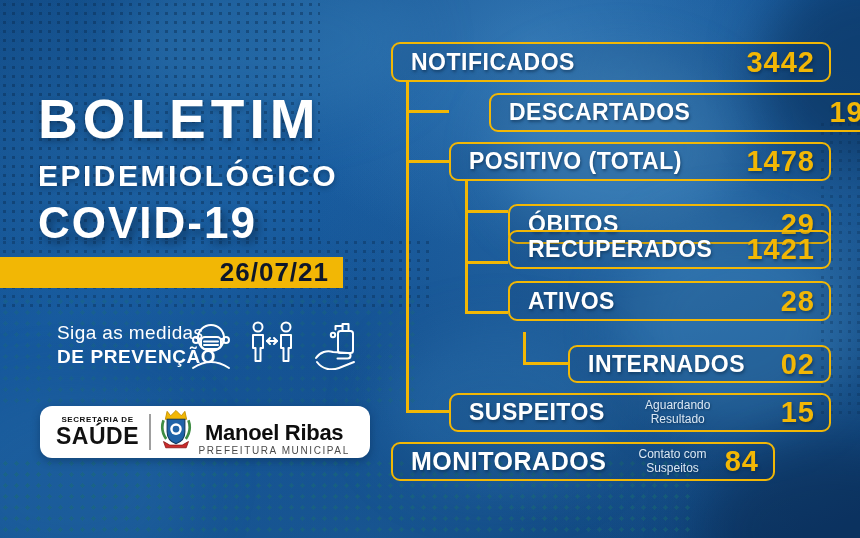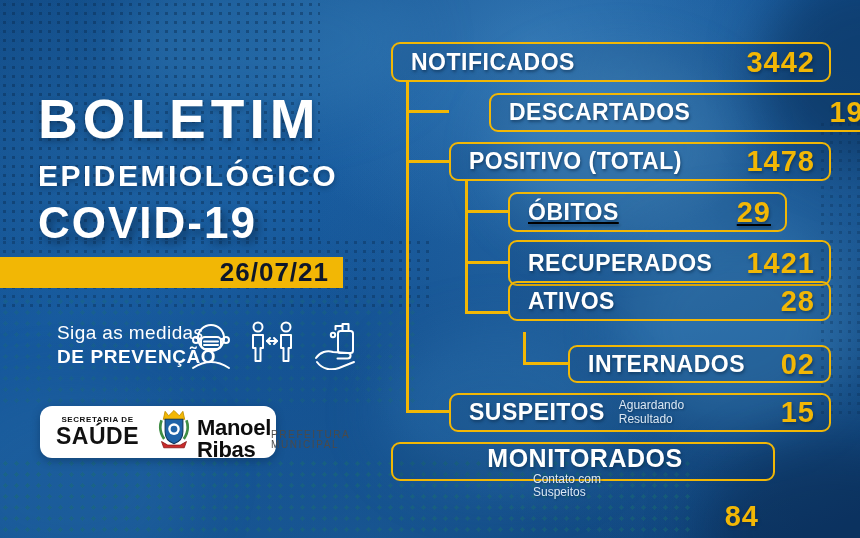--- a/index.html
+++ b/index.html
@@ -42,51 +42,51 @@
   .date-band{position:absolute;left:0;top:257px;width:343px;height:31px;z-index:6;
       background:#F2B705;display:flex;align-items:center;justify-content:flex-end;
       padding-right:14px;}
   .date-band span{font-size:26px;font-weight:bold;color:#0f172a;letter-spacing:1px;}
   .prevention{position:absolute;left:57px;top:322px;z-index:5;color:#fff;}
   .p1{font-size:19px;letter-spacing:.4px;}
   .p2{font-size:19px;font-weight:bold;letter-spacing:.6px;margin-top:2px;}
   .icon-row{position:absolute;left:188px;top:318px;z-index:5;display:flex;gap:14px;align-items:center;}
   .icon-row svg{display:block;}
 
-  .logo-box{position:absolute;left:40px;top:406px;width:236px;height:52px;z-index:6;
+  .logo-box{position:absolute;left:40px;top:406px;width:330px;height:52px;z-index:6;
       background:#fff;border-radius:12px;display:flex;align-items:center;padding:0 0 0 16px;
       box-shadow:0 3px 8px rgba(6,30,58,.35);}
   .sec-col{display:flex;flex-direction:column;align-items:center;line-height:1;color:#111;}
   .sec-top{font-size:8px;letter-spacing:.6px;font-weight:bold;}
   .sec-bottom{font-size:23px;font-weight:bold;letter-spacing:.5px;margin-top:1px;}
   .logo-divider{width:1.5px;height:36px;background:#9f9f9f;margin:0 9px 0 10px;}
   .crest{margin-right:7px;}
-  .city-col{display:flex;flex-direction:row;align-items:center;line-height:1;margin-top:13px;}
+  .city-col{display:flex;flex-direction:column;align-items:center;line-height:1;margin-top:13px;}
   .city-name{font-size:22px;font-weight:bold;color:#0d0d0d;letter-spacing:-.3px;}
   .city-sub{font-size:10px;color:#4a4a4a;letter-spacing:1.6px;margin-top:2px;}
 
   
   .box{position:absolute;z-index:5;border:2.5px solid #F2B705;border-radius:9px;
       background:rgba(10,45,80,.12);display:flex;align-items:center;
       padding:0 14px 0 18px;}
   .lbl{font-size:23px;font-weight:bold;color:#fff;letter-spacing:.5px;white-space:nowrap;
       text-shadow:1px 2px 3px rgba(8,35,64,.5);text-align:center;}
   .sub{font-size:12px;line-height:1.12;color:#dbe8f4;max-width:118px;margin-left:14px;
-      text-shadow:1px 1px 2px rgba(8,35,64,.5);}
+      text-shadow:1px 1px 2px rgba(8,35,64,.5);text-align:center;}
   .val{font-size:29px;font-weight:bold;color:#F2B705;letter-spacing:1px;margin-left:auto;
       text-shadow:1px 2px 3px rgba(8,35,64,.5);}
   .b-not{left:391px;top:42px;width:440px;height:40px;}
   .b-des{left:449px;top:93px;width:425px;height:39px;margin-left:40px;}
   .b-pos{left:449px;top:142px;width:382px;height:39px;}
-  .b-obi{left:508px;top:192px;width:279px;height:40px;text-decoration:underline;}
-  .b-rec{left:508px;top:240px;width:323px;height:46px;}
+  .b-obi{left:508px;top:204px;width:323px;height:40px;}
+  .b-rec{left:508px;top:230px;width:323px;height:39px;}
   .b-ati{left:508px;top:281px;width:323px;height:40px;}
   .b-int{left:568px;top:345px;width:263px;height:38px;}
   .b-sus{left:449px;top:393px;width:382px;height:39px;}
-  .b-mon{left:391px;top:442px;width:384px;height:39px;flex-direction:column;}
+  .b-mon{left:391px;top:442px;width:384px;height:39px;}
   .b-mon .lbl{font-size:25px;}
   .conn{position:absolute;background:#F2B705;z-index:4;}
   .cv{width:2.5px;} .ch{height:2.5px;}
   .v1{left:406px;top:82px;height:330px;}
   .h1a{left:406px;top:110px;width:43px;}
   .h1b{left:406px;top:160px;width:43px;}
   .h1c{left:406px;top:410px;width:43px;}
   .v2{left:465px;top:180px;height:133px;}
   .h2a{left:465px;top:210px;width:43px;}
   .h2b{left:465px;top:261px;width:43px;}

